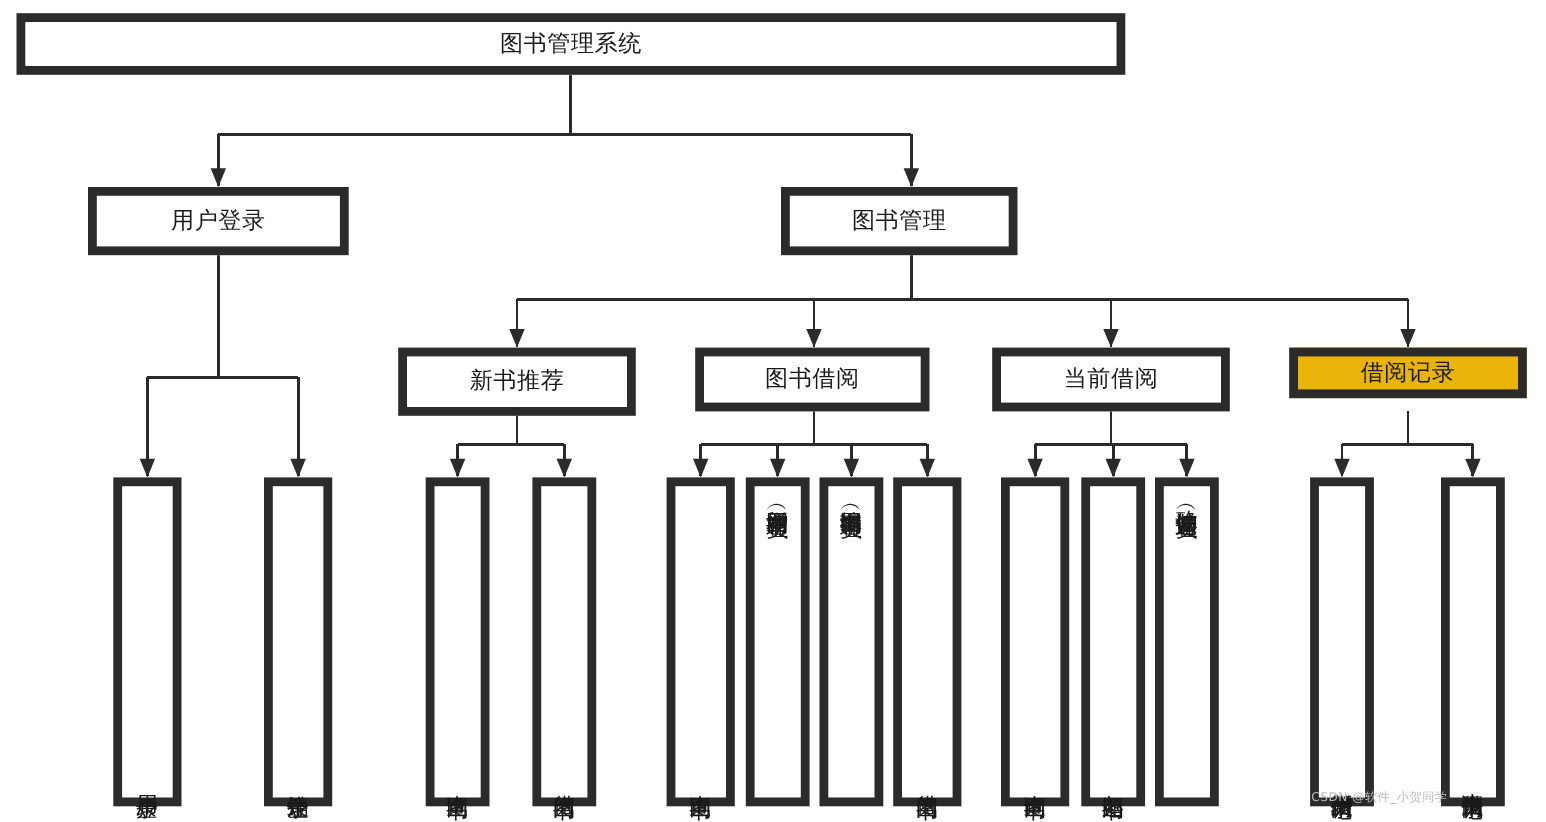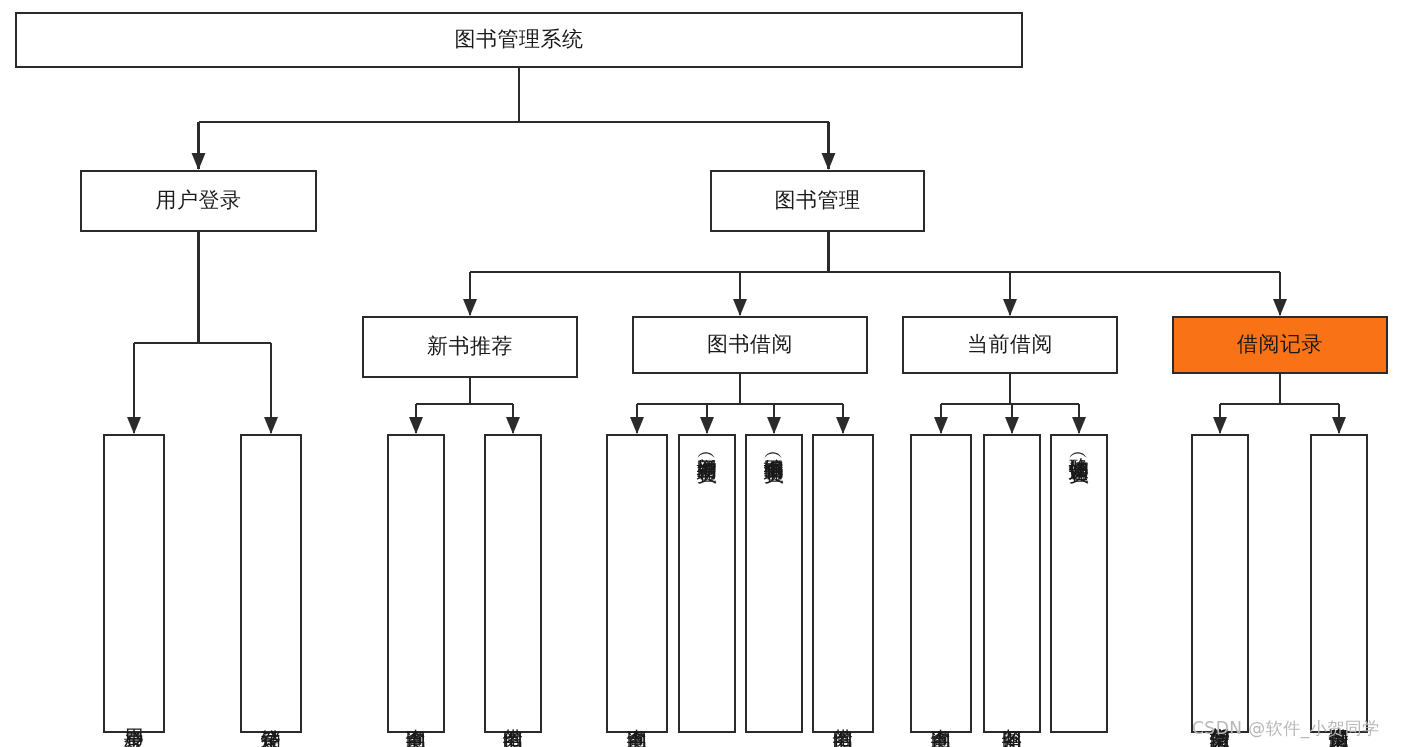--- a/index.html
+++ b/index.html
@@ -21,21 +21,21 @@
     position: absolute;
     left: 0;
     top: 0;
     width: 1405px;
     height: 747px;
   }
   .node {
     position: absolute;
     box-sizing: border-box;
     background: #ffffff;
-    border: 2px solid #6d28d9;
+    border: 8px solid #6d28d9;
     display: flex;
     align-items: center;
     justify-content: center;
     color: #1a1a1a;
   }
   .node.horiz .label {
     font-size: 21px;
     line-height: 1.1;
     letter-spacing: 0.5px;
     white-space: nowrap;
@@ -54,21 +54,21 @@
     white-space: nowrap;
   }
   .node.vert.anchor-bottom {
     align-items: flex-end;
     padding-top: 0;
     padding-bottom: 14px;
   }
   .watermark {
     position: absolute;
     color: #b9b9b9;
-    font-size: 17px;
+    font-size: 11px;
     letter-spacing: 0.5px;
     white-space: nowrap;
     user-select: none;
   }
 </style>
 </head>
 <body>
 
 <div id="canvas">
   <svg id="wires" viewBox="0 0 1405 747" preserveAspectRatio="none" aria-hidden="true">
@@ -131,27 +131,27 @@
       </div>
       <div class="node horiz" style="left: 80px; top: 170px; width: 237px; height: 62px; border-color: rgb(43, 43, 43); background: rgb(255, 255, 255);">
         <span class="label" style="color: rgb(26, 26, 26);">用户登录</span>
       </div>
       <div class="node horiz" style="left: 710px; top: 170px; width: 215px; height: 62px; border-color: rgb(43, 43, 43); background: rgb(255, 255, 255);">
         <span class="label" style="color: rgb(26, 26, 26);">图书管理</span>
       </div>
       <div class="node horiz" style="left: 362px; top: 316px; width: 216px; height: 62px; border-color: rgb(43, 43, 43); background: rgb(255, 255, 255);">
         <span class="label" style="color: rgb(26, 26, 26);">新书推荐</span>
       </div>
-      <div class="node horiz" style="left: 632px; top: 316px; width: 236px; height: 58px; border-color: rgb(43, 43, 43); background: rgb(255, 255, 255);">
+      <div class="node horiz" style="left: 632px; top: 316px; width: 213px; height: 58px; border-color: rgb(43, 43, 43); background: rgb(255, 255, 255);">
         <span class="label" style="color: rgb(26, 26, 26);">图书借阅</span>
       </div>
       <div class="node horiz" style="left: 902px; top: 316px; width: 216px; height: 58px; border-color: rgb(43, 43, 43); background: rgb(255, 255, 255);">
         <span class="label" style="color: rgb(26, 26, 26);">当前借阅</span>
       </div>
-      <div class="node horiz" style="left: 1172px; top: 316px; width: 216px; height: 58px; border-color: rgb(43, 43, 43); background: #f97316;">
+      <div class="node horiz" style="left: 1172px; top: 316px; width: 216px; height: 46px; border-color: rgb(43, 43, 43); background: #eab308;">
         <span class="label" style="color: rgb(26, 26, 26);">借阅记录</span>
       </div>
       <div class="node vert anchor-bottom" style="left: 103px; top: 434px; width: 62px; height: 299px; border-color: rgb(43, 43, 43); background: rgb(255, 255, 255);">
         <span class="label" style="color: rgb(26, 26, 26);">用户登录</span>
       </div>
       <div class="node vert anchor-bottom" style="left: 240px; top: 434px; width: 62px; height: 299px; border-color: rgb(43, 43, 43); background: rgb(255, 255, 255);">
         <span class="label" style="color: rgb(26, 26, 26);">注销登录</span>
       </div>
       <div class="node vert anchor-bottom" style="left: 387px; top: 434px; width: 58px; height: 299px; border-color: rgb(43, 43, 43); background: rgb(255, 255, 255);">
         <span class="label" style="color: rgb(26, 26, 26);">查询图书</span>

